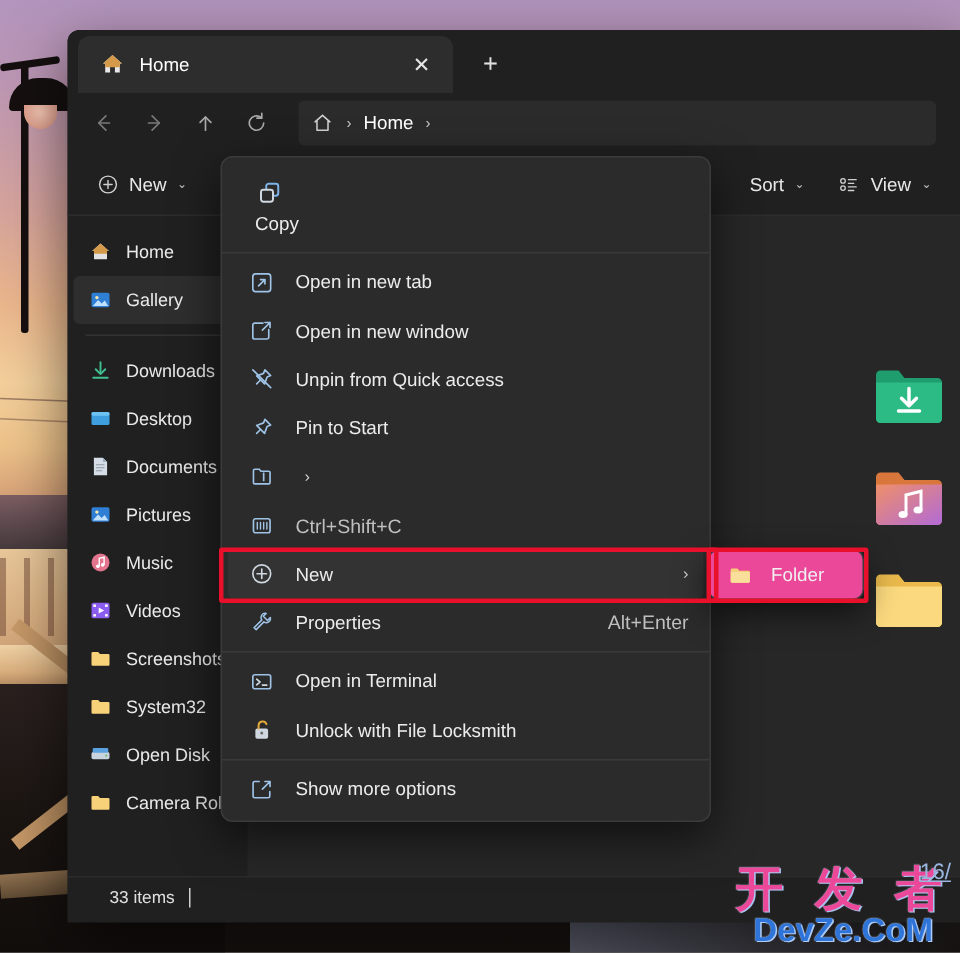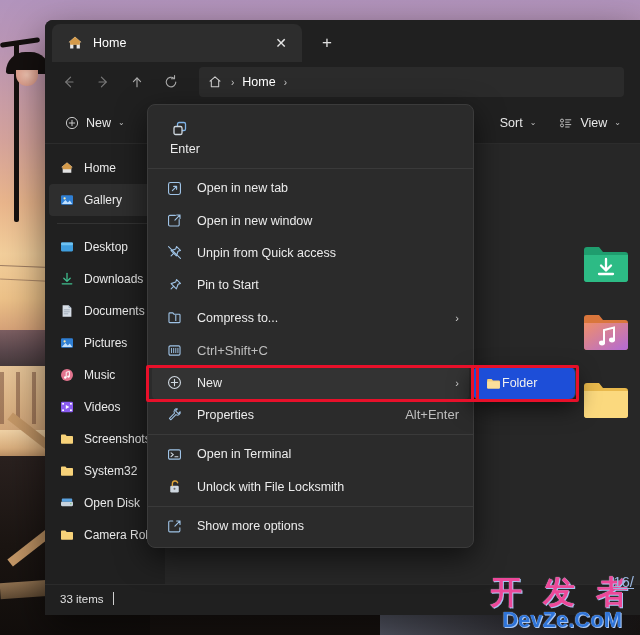--- a/index.html
+++ b/index.html
@@ -184,21 +184,21 @@
   .file-col {
     position: absolute; right: 10px; top: 100px;
     display: flex; flex-direction: column; gap: 28px;
     align-items: center;
   }
   .file-tile { width: 48px; height: 40px; }
 
   
   .statusbar {
     height: 28px; background: #202020;
-    display: flex; align-items: center; padding-left: 15px; gap: 10px;
+    display: flex; align-items: center; padding-left: 28px; gap: 10px;
     color: #e0e0e0; font-size: 11.5px;
     border-top: 1px solid #2b2b2b;
   }
   .status-caret {
     width: 1px; height: 13px; background: #cfcfcf; display: inline-block;
   }
 
   
   .ctx-menu {
     position: absolute; left: 147px; top: 104px;
@@ -226,25 +226,25 @@
   .ctx-item.highlight { background: #333333; }
   .ctx-icon { width: 17px; height: 17px; flex: 0 0 auto; display: flex; }
   .ctx-label { flex: 1; white-space: nowrap; }
   .ctx-accel { color: #bfbfbf; font-size: 13px; }
   .ctx-arrow { color: #d0d0d0; font-size: 11px; margin-left: 6px; }
 
   
   .sub-menu {
     position: absolute; left: 472px; top: 366px;
     width: 104px; height: 34px;
-    background: #1d4ed8;
+    background: #ec4899;
     border: 1px solid #3d3d3d;
     border-radius: 7px;
     box-shadow: 0 8px 22px rgba(0,0,0,.6);
-    display: flex; align-items: center; padding-left: 12px; 
+    display: flex; align-items: center; padding-left: 12px; gap: 12px;
     z-index: 45;
   }
   .sub-label { color: #f0f0f0; font-size: 12.5px; }
 
   
   .annot {
     position: absolute; border: 3px solid #e8102a;
     border-radius: 2px; z-index: 60; pointer-events: none;
   }
   #annot-new { left: 146px; top: 365px; width: 333px; height: 37px; }
@@ -391,36 +391,36 @@
             </svg>
         </span>
         <span>Gallery</span>
       </div>
 
       <div class="side-sep"></div>
 
       <div class="side-item">
         <span class="side-icon">
           <svg viewBox="0 0 20 20" width="16" height="16">
-              <rect x="2.5" y="4.5" width="15" height="11" rx="1.4" fill="#3f9ede"></rect>
-              <rect x="2.5" y="4.5" width="15" height="3.2" rx="1.4" fill="#6ec2f2"></rect>
-            </svg>
-        </span>
-        <span>Desktop</span>
-      </div>
-
-      <div class="side-item">
-        <span class="side-icon">
-          <svg viewBox="0 0 20 20" width="16" height="16">
               <path d="M10 3 V12" stroke="#3fbf8f" stroke-width="1.6" stroke-linecap="round"></path>
               <path d="M6 9 L10 13 L14 9" stroke="#3fbf8f" stroke-width="1.6" fill="none" stroke-linecap="round" stroke-linejoin="round"></path>
               <path d="M4 16 H16" stroke="#3fbf8f" stroke-width="1.6" stroke-linecap="round"></path>
             </svg>
         </span>
         <span>Downloads</span>
+      </div>
+
+      <div class="side-item">
+        <span class="side-icon">
+          <svg viewBox="0 0 20 20" width="16" height="16">
+              <rect x="2.5" y="4.5" width="15" height="11" rx="1.4" fill="#3f9ede"></rect>
+              <rect x="2.5" y="4.5" width="15" height="3.2" rx="1.4" fill="#6ec2f2"></rect>
+            </svg>
+        </span>
+        <span>Desktop</span>
       </div>
 
       <div class="side-item">
         <span class="side-icon">
           <svg viewBox="0 0 20 20" width="16" height="16">
               <path d="M4.5 2.8 H12 L15.5 6.3 V17.2 H4.5 Z" fill="#d6dde6"></path>
               <path d="M12 2.8 L15.5 6.3 H12 Z" fill="#9fb0c2"></path>
               <path d="M6.5 8.5 H13 M6.5 11 H13 M6.5 13.5 H11" stroke="#8d9aa8" stroke-width="0.9" stroke-linecap="round"></path>
             </svg>
         </span>
@@ -547,21 +547,21 @@
 </div>
 
 <div class="ctx-menu">
   <div class="ctx-header">
     <span class="ctx-header-icon">
       <svg viewBox="0 0 20 20" width="20" height="20">
         <rect x="7.5" y="3.5" width="8" height="8" rx="1.6" stroke="#7fb4e8" stroke-width="1.3" fill="none"></rect>
         <rect x="4" y="7.5" width="8" height="8" rx="1.6" stroke="#cfd8e0" stroke-width="1.3" fill="#2b2b2b"></rect>
       </svg>
     </span>
-    <span class="ctx-header-label">Enter</span>
+    <span class="ctx-header-label">Copy</span>
   </div>
   <div class="ctx-sep"></div>
 
   <div class="ctx-item">
     <span class="ctx-icon">
       <svg viewBox="0 0 20 20" width="17" height="17">
           <rect x="3" y="3" width="14" height="14" rx="2.2" stroke="#9fc3e6" stroke-width="1.3" fill="none"></rect>
           <path d="M7.5 12.5 L12.5 7.5 M9 7.5 H12.5 V11" stroke="#9fc3e6" stroke-width="1.3" fill="none" stroke-linecap="round" stroke-linejoin="round"></path>
         </svg>
     </span>
@@ -599,21 +599,20 @@
     <span class="ctx-label">Pin to Start</span>
   </div>
 
   <div class="ctx-item">
     <span class="ctx-icon">
       <svg viewBox="0 0 20 20" width="17" height="17">
           <path d="M3.5 5.5 a1 1 0 0 1 1-1 H8 l1.4 1.6 H15.5 a1 1 0 0 1 1 1 V15 a1 1 0 0 1-1 1 H4.5 a1 1 0 0 1-1-1 Z" stroke="#9fc3e6" stroke-width="1.3" fill="none"></path>
           <path d="M11.5 7 V14" stroke="#9fc3e6" stroke-width="1.3"></path>
         </svg>
     </span>
-    <span class="ctx-label">Compress to...</span>
     <span class="ctx-arrow">›</span>
   </div>
 
   <div class="ctx-item">
     <span class="ctx-icon">
       <svg viewBox="0 0 20 20" width="17" height="17">
           <rect x="3.5" y="4.5" width="13" height="11" rx="1.6" stroke="#9fc3e6" stroke-width="1.3" fill="none"></rect>
           <path d="M6.5 7.5 V12.5 M9 7.5 V12.5 M11.5 7.5 V12.5 M14 7.5 V12.5" stroke="#9fc3e6" stroke-width="1.1" stroke-linecap="round"></path>
         </svg>
     </span>

